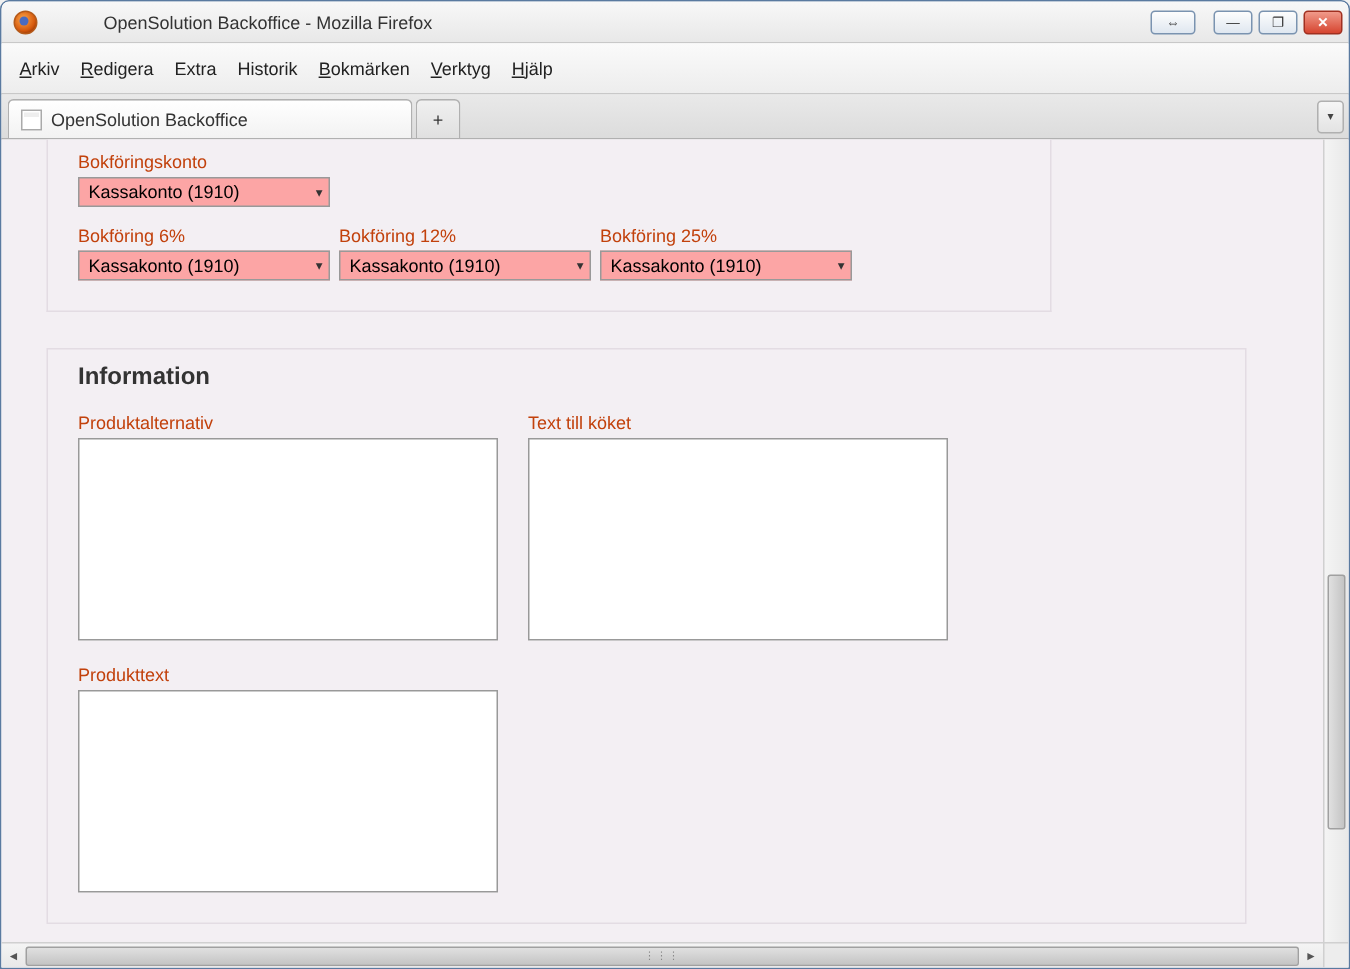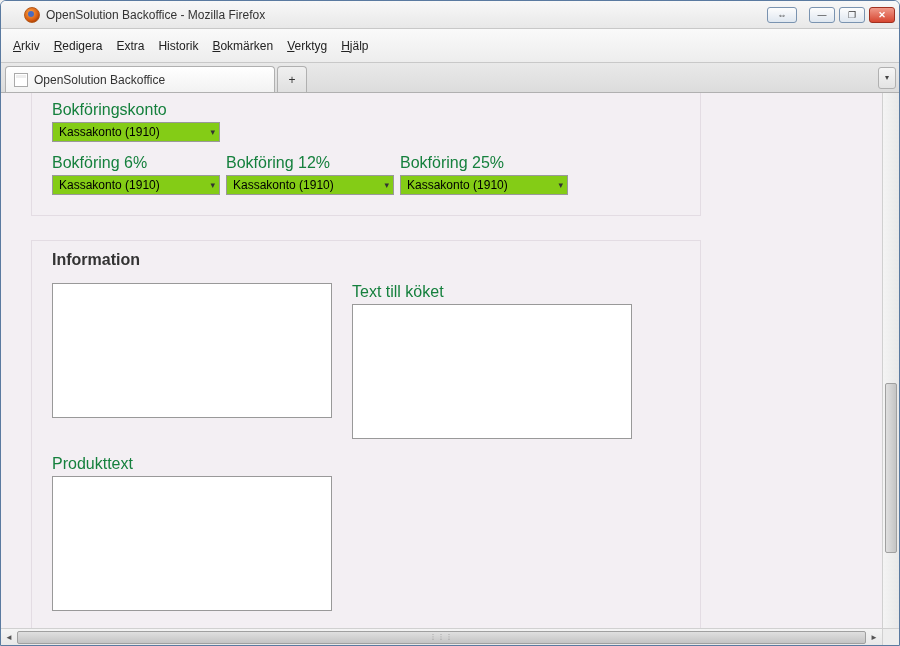--- a/index.html
+++ b/index.html
@@ -19,22 +19,23 @@
       background: #fff;
       display: flex;
       flex-direction: column;
     }
     .titlebar {
       height: 28px;
       background: linear-gradient(to bottom, #f8f8f8, #e8e8e8);
       border-bottom: 1px solid #c8c8c8;
       display: flex;
       align-items: center;
-      padding: 0 4px 0 23px;
+      padding: 0 4px 0 8px;
       border-radius: 5px 5px 0 0;
+      gap: 38px;
     }
     .titlebar .ff-icon {
       width: 16px;
       height: 16px;
       border-radius: 50%;
       background: radial-gradient(circle at 40% 35%, #ffa84a, #d65a0e 60%, #8a2b00 90%);
       border: 1px solid #b55a1a;
       margin-right: 6px;
       position: relative;
     }
@@ -241,30 +242,30 @@
       margin-top: -2px;
     }
     .panel + .panel { margin-top: 24px; border-top:1px solid #e3dce3; }
     .panel h2 {
       font-size: 16px;
       font-weight: bold;
       color: #333;
       margin-bottom: 14px;
     }
     .field-label {
-      font-size: 16px;
-      color: #15803d;
+      font-size: 12px;
+      color: #c2410c;
       margin-bottom: 3px;
     }
     .field-row { display: flex; gap: 6px; margin-top: 12px; flex-wrap: wrap;}
     .field-col { display: flex; flex-direction: column; }
     .combo {
       width: 168px;
       height: 20px;
-      background: #84cc16;
+      background: #fca5a5;
       border: 1px solid #999;
       display: flex;
       align-items: center;
       justify-content: space-between;
       padding: 0 4px 0 6px;
       font-size: 12px;
       cursor: pointer;
     }
     .combo .caret {
       font-size: 9px;
@@ -356,24 +357,25 @@
           <div class="field-col">
             <div class="field-label">Bokföring 25%</div>
             <div class="combo">
               <span>Kassakonto (1910)</span>
               <span class="caret">▾</span>
             </div>
           </div>
         </div>
       </div>
 
-      <div class="panel" style="width:670px;">
+      <div class="panel" style="width:800px;">
         <h2>Information</h2>
         <div class="info-grid">
           <div class="field-col">
+            <div class="field-label">Produktalternativ</div>
             <textarea class="textarea" style=""></textarea>
           </div>
           <div class="field-col">
             <div class="field-label">Text till köket</div>
             <textarea class="textarea" style=""></textarea>
           </div>
           <div class="field-col">
             <div class="field-label">Produkttext</div>
             <textarea class="textarea" style=""></textarea>
           </div>

